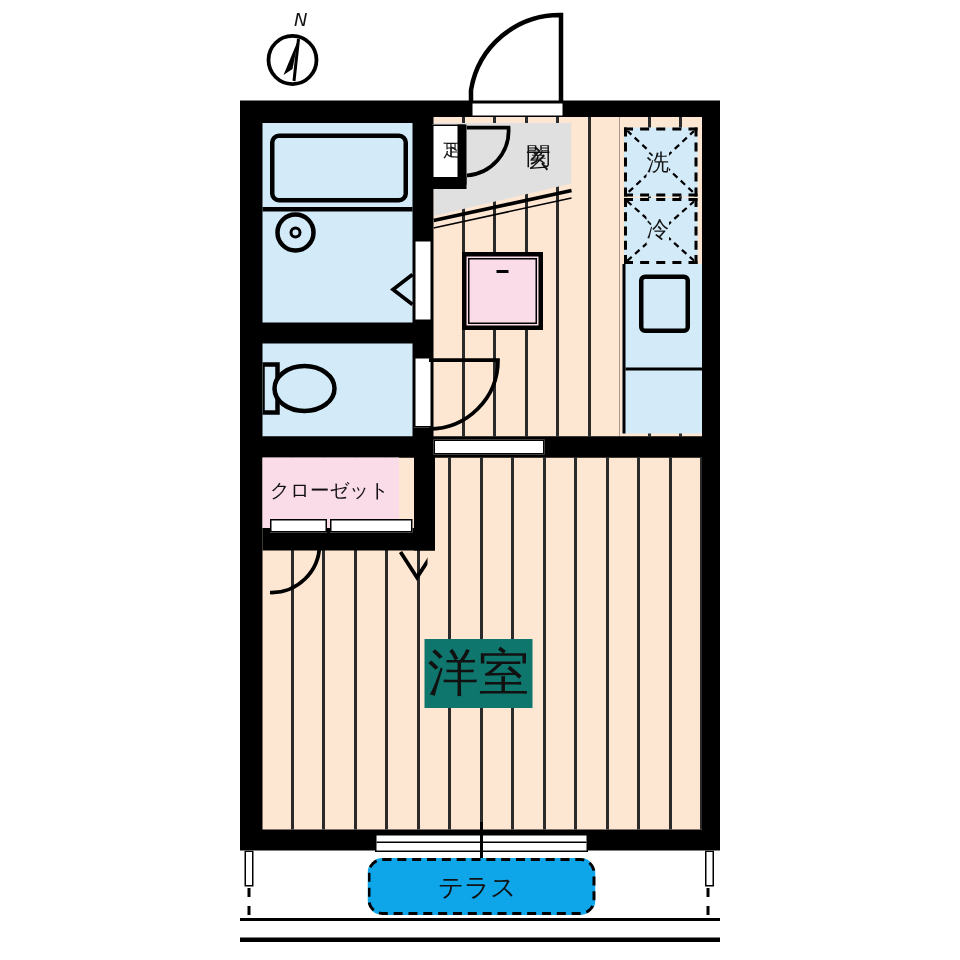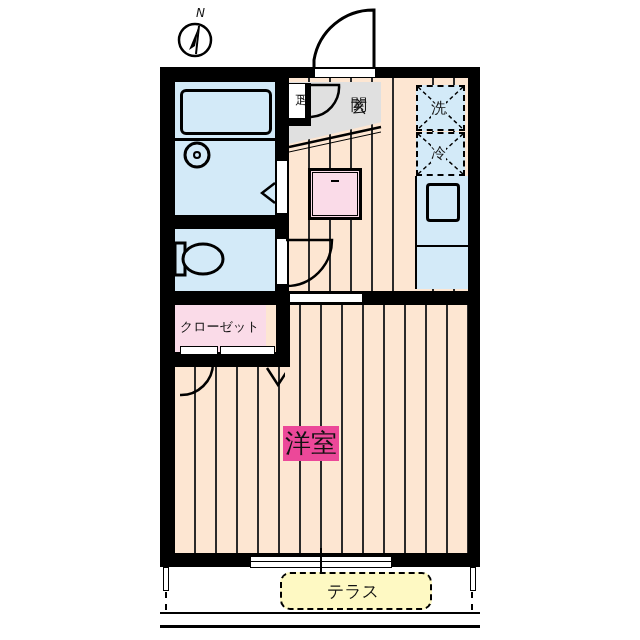--- a/index.html
+++ b/index.html
@@ -115,30 +115,30 @@
 <div class="abs" style="left:175px;top:305px;width:91px;height:47px;background:#fadbe8;">
   <span class="label" style="left:5px;top:13px;font-size:13px;">クローゼット</span>
 </div>
 <div class="abs" style="left:180px;top:346px;width:36px;height:7px;background:#fff;border:1px solid #000;"></div>
 <div class="abs" style="left:220px;top:346px;width:53px;height:7px;background:#fff;border:1px solid #000;"></div>
 <svg class="abs" style="left:175px;top:358px;" width="110" height="40">
   <path d="M 5 37 A 32 32 0 0 0 38 5" fill="none" stroke="#000" stroke-width="2.5"></path>
   <polyline points="92,10 103,27 114,10" fill="none" stroke="#000" stroke-width="2.5"></polyline>
 </svg>
 
-<span class="label" style="left:283px;top:426px;font-size:26px;background:#ec4899;padding:0 2px;">洋室</span>
+<span class="label" style="left:283px;top:426px;font-size:34px;background:#0f766e;padding:0 2px;">洋室</span>
 
 <div class="abs" style="left:250px;top:556px;width:140px;height:10px;background:#fff;border:1px solid #000;">
   <div class="abs" style="left:0;top:4px;width:140px;height:1px;background:#000;"></div>
 </div>
 <div class="abs" style="left:320px;top:548px;width:2px;height:30px;background:#000;"></div>
 
 <div class="abs" style="left:163px;top:567px;width:4px;height:22px;border:1px solid #000;background:#fff;"></div>
 <div class="abs" style="left:470px;top:567px;width:4px;height:22px;border:1px solid #000;background:#fff;"></div>
 <div class="abs" style="left:165px;top:592px;width:2px;height:18px;border-left:2px dashed #000;"></div>
 <div class="abs" style="left:471px;top:592px;width:2px;height:18px;border-left:2px dashed #000;"></div>
 
-<div class="abs" style="left:245px;top:572px;width:148px;height:34px;background:#fef9c3;border:2px dashed #000;border-radius:10px;margin-left:35px;">
+<div class="abs" style="left:245px;top:572px;width:148px;height:34px;background:#0ea5e9;border:2px dashed #000;border-radius:10px;">
   <span class="label" style="left:45px;top:6px;font-size:17px;">テラス</span>
 </div>
 
 <div class="abs" style="left:160px;top:612px;width:320px;height:2px;background:#000;"></div>
 <div class="abs" style="left:160px;top:625px;width:320px;height:3px;background:#000;"></div>
 
 </body></html>

